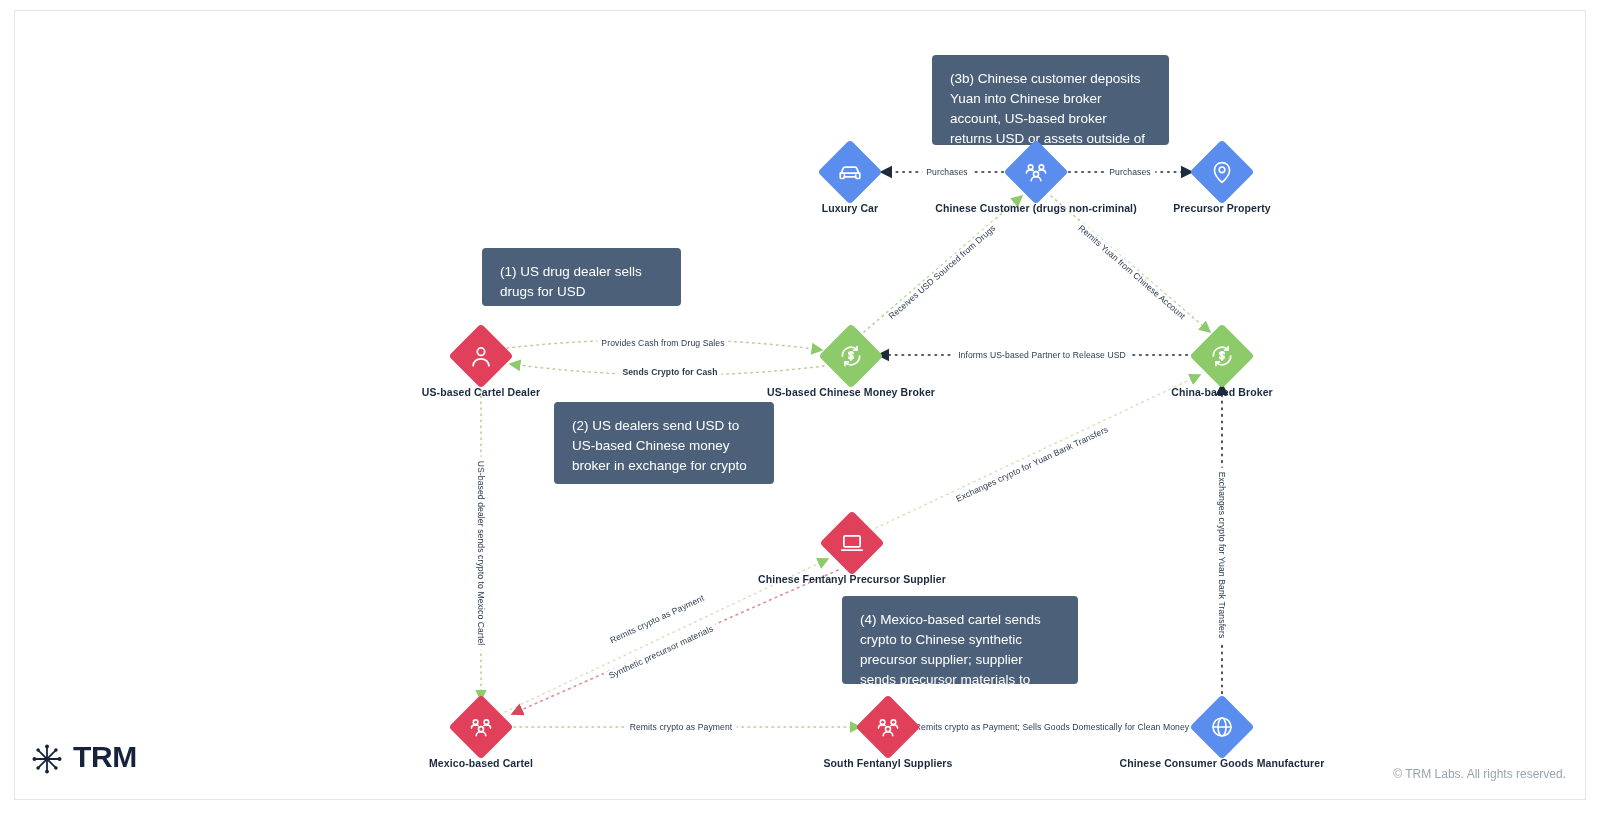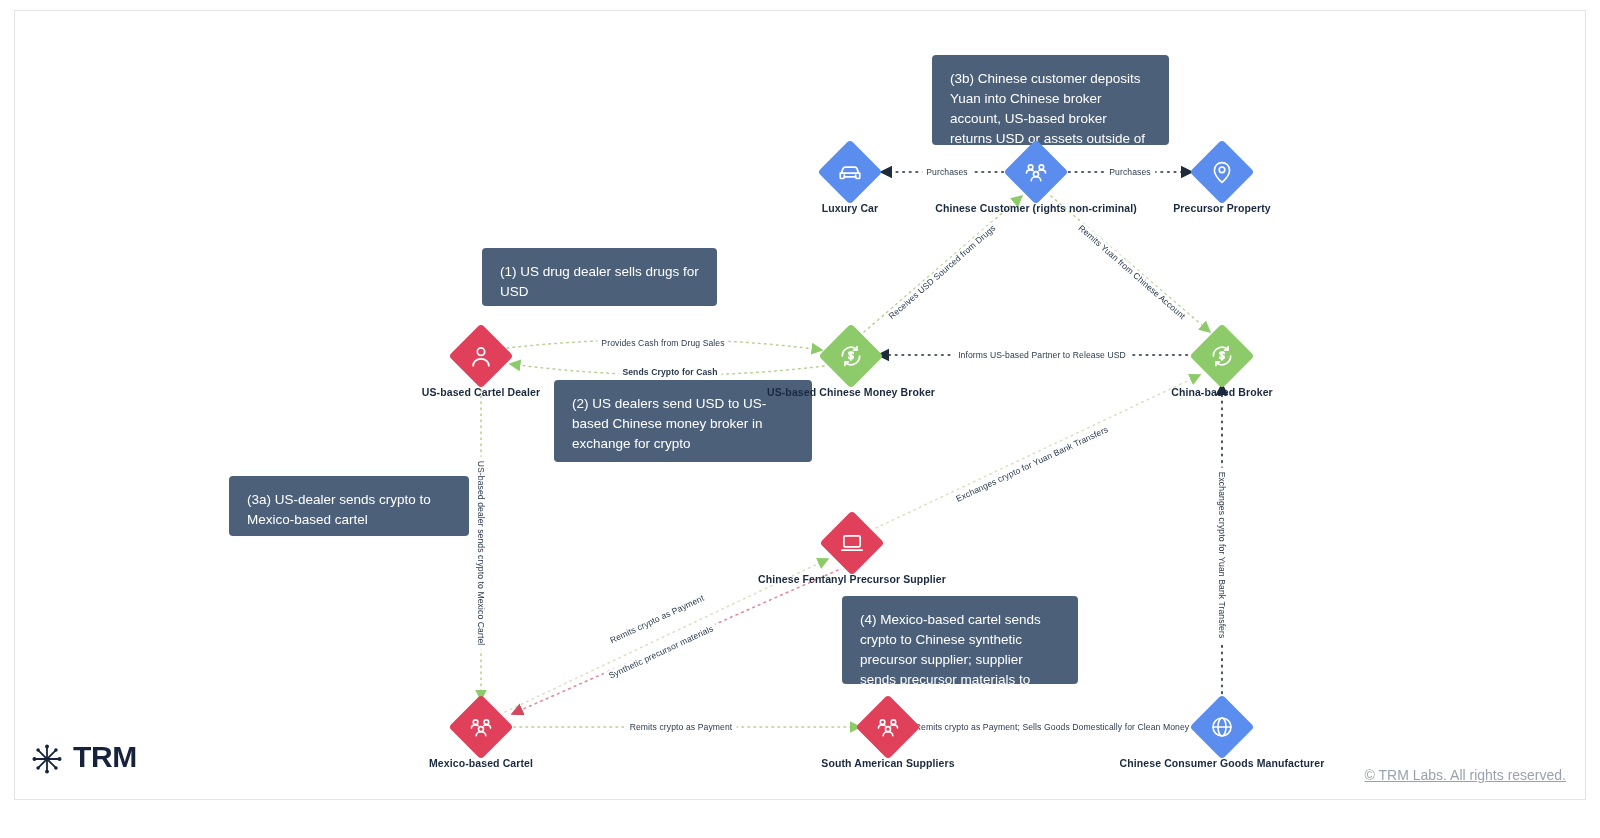--- a/index.html
+++ b/index.html
@@ -94,23 +94,22 @@
   .brand-word {
     font-size: 30px;
     font-weight: bold;
     color: #16233a;
     letter-spacing: -0.4px;
     line-height: 1;
   }
   .copyright {
     position: absolute;
     right: 34px; top: 767px;
-    font-size: 14px;
+    font-size: 12px;
     color: #9aa3ad;
-    text-decoration: underline;
   }
 </style>
 </head>
 <body>
 
 <div id="slide">
   <div class="frame-border"></div>
 
   <svg class="wires" viewBox="0 0 1600 838">
     <defs>
@@ -165,23 +164,22 @@
   <div class="elabel" style="left:1132px; top:267px; transform:translate(-50%,0) rotate(41deg);">Remits Yuan from Chinese Account</div>
   <div class="elabel" style="left:481px; top:548px; transform:translate(-50%,0) rotate(90deg);">US-based dealer sends crypto to Mexico Cartel</div>
   <div class="elabel" style="left:1032px; top:459px; transform:translate(-50%,0) rotate(-25deg);">Exchanges crypto for Yuan Bank Transfers</div>
   <div class="elabel" style="left:657px; top:614px; transform:translate(-50%,0) rotate(-25deg);">Remits crypto as Payment</div>
   <div class="elabel" style="left:661px; top:647px; transform:translate(-50%,0) rotate(-25deg);">Synthetic precursor materials</div>
   <div class="elabel" style="left:681px; top:722px; transform:translate(-50%,0);">Remits crypto as Payment</div>
   <div class="elabel" style="left:1052px; top:722px; transform:translate(-50%,0);">Remits crypto as Payment; Sells Goods Domestically for Clean Money</div>
   <div class="elabel" style="left:1222px; top:550px; transform:translate(-50%,0) rotate(90deg);">Exchanges crypto for Yuan Bank Transfers</div>
 
   <div class="callout" style="left:932px; top:55px; width:237px; height:90px;">(3b) Chinese customer deposits Yuan into Chinese broker account, US-based broker returns USD or assets outside of China</div>
-  <div class="callout" style="left:482px; top:248px; width:235px; height:58px;">(1) US drug dealer sells drugs for USD</div>
-  <div class="callout" style="left:554px; top:380px; width:258px; height:82px;">(2) US dealers send USD to US-based Chinese money broker in exchange for crypto</div>
-  <div class="callout" style="left:229px; top:476px; width:240px; height:60px;">(3a) US-dealer sends crypto to Mexico-based cartel</div>
+  <div class="callout" style="left:482px; top:248px; width:199px; height:58px;">(1) US drug dealer sells drugs for USD</div>
+  <div class="callout" style="left:554px; top:402px; width:220px; height:82px;">(2) US dealers send USD to US-based Chinese money broker in exchange for crypto</div>
   <div class="callout" style="left:842px; top:596px; width:236px; height:88px;">(4) Mexico-based cartel sends crypto to Chinese synthetic precursor supplier; supplier sends precursor materials to North America</div>
 
   <div class="node" style="left:850px; top:172px;">
     <div class="diamond blue"></div>
     <div class="node-ico">
       <svg viewBox="0 0 24 24" fill="none" stroke="currentColor" stroke-width="1.6" stroke-linecap="round" stroke-linejoin="round">
         <path d="M4 13l1.6-4.2A2 2 0 017.5 7.5h9a2 2 0 011.9 1.3L20 13"></path>
         <path d="M3 13h18v4a1 1 0 01-1 1h-1.5a1 1 0 01-1-1v-.5h-11v.5a1 1 0 01-1 1H4a1 1 0 01-1-1v-4z"></path>
         <circle cx="6.8" cy="15" r="0.9" fill="currentColor" stroke="none"></circle>
         <circle cx="17.2" cy="15" r="0.9" fill="currentColor" stroke="none"></circle>
@@ -195,21 +193,21 @@
     <div class="node-ico">
       <svg viewBox="0 0 24 24" fill="none" stroke="currentColor" stroke-width="1.5" stroke-linecap="round" stroke-linejoin="round">
         <circle cx="7" cy="7.5" r="2.1"></circle>
         <circle cx="17" cy="7.5" r="2.1"></circle>
         <circle cx="12" cy="14" r="2.3"></circle>
         <path d="M3.2 13c0-1.9 1.7-3 3.8-3 .9 0 1.7.2 2.3.6"></path>
         <path d="M20.8 13c0-1.9-1.7-3-3.8-3-.9 0-1.7.2-2.3.6"></path>
         <path d="M7.6 20c0-2.2 2-3.6 4.4-3.6s4.4 1.4 4.4 3.6"></path>
       </svg>
     </div>
-    <div class="node-label">Chinese Customer (rights non-criminal)</div>
+    <div class="node-label">Chinese Customer (drugs non-criminal)</div>
   </div>
 
   <div class="node" style="left:1222px; top:172px;">
     <div class="diamond blue"></div>
     <div class="node-ico">
       <svg viewBox="0 0 24 24" fill="none" stroke="currentColor" stroke-width="1.5" stroke-linecap="round" stroke-linejoin="round">
         <path d="M12 21.5s7-6.1 7-11.2A7 7 0 005 10.3c0 5.1 7 11.2 7 11.2z"></path>
         <circle cx="12" cy="10" r="2.6"></circle>
       </svg>
     </div>
@@ -282,21 +280,21 @@
     <div class="node-ico">
       <svg viewBox="0 0 24 24" fill="none" stroke="currentColor" stroke-width="1.5" stroke-linecap="round" stroke-linejoin="round">
         <circle cx="7" cy="7.5" r="2.1"></circle>
         <circle cx="17" cy="7.5" r="2.1"></circle>
         <circle cx="12" cy="14" r="2.3"></circle>
         <path d="M3.2 13c0-1.9 1.7-3 3.8-3 .9 0 1.7.2 2.3.6"></path>
         <path d="M20.8 13c0-1.9-1.7-3-3.8-3-.9 0-1.7.2-2.3.6"></path>
         <path d="M7.6 20c0-2.2 2-3.6 4.4-3.6s4.4 1.4 4.4 3.6"></path>
       </svg>
     </div>
-    <div class="node-label">South American Suppliers</div>
+    <div class="node-label">South Fentanyl Suppliers</div>
   </div>
 
   <div class="node" style="left:1222px; top:727px;">
     <div class="diamond blue"></div>
     <div class="node-ico">
       <svg viewBox="0 0 24 24" fill="none" stroke="currentColor" stroke-width="1.5" stroke-linecap="round" stroke-linejoin="round">
         <circle cx="12" cy="12" r="8.3"></circle>
         <path d="M3.7 12h16.6"></path>
         <ellipse cx="12" cy="12" rx="3.7" ry="8.3"></ellipse>
       </svg>

